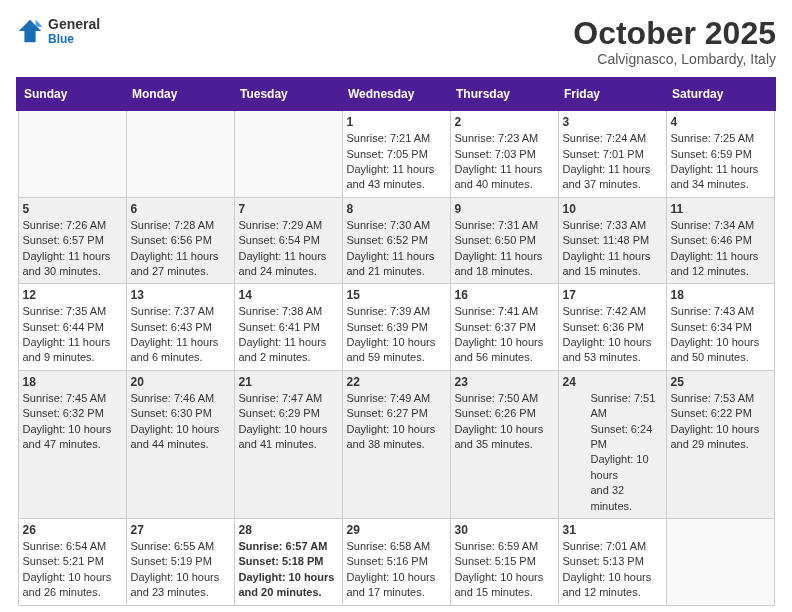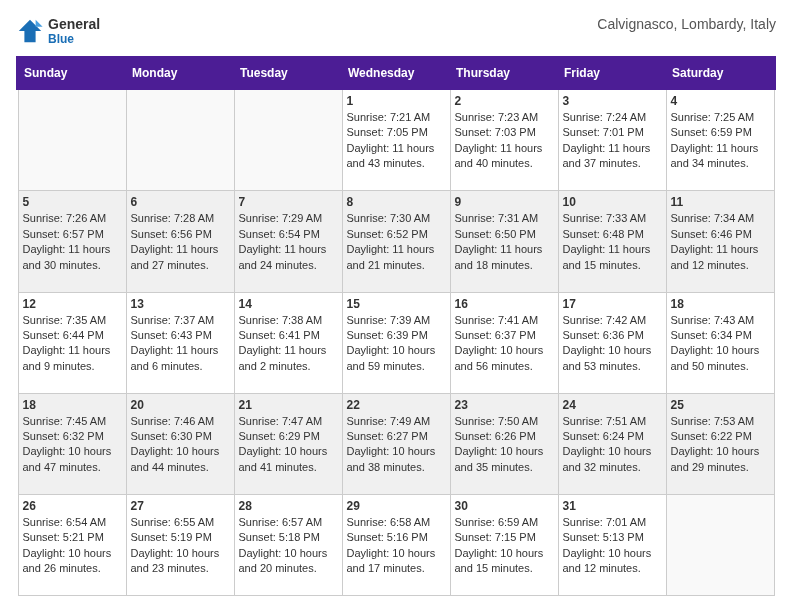--- a/index.html
+++ b/index.html
@@ -99,20 +99,21 @@
       <svg class="logo-icon" viewBox="0 0 40 40">
         <polygon points="20,4 36,20 28,20 28,36 12,36 12,20 4,20" fill="#1a6eb5"></polygon>
         <polygon points="28,4 38,14 28,14" fill="#4aa0e0"></polygon>
       </svg>
       <div>
         <div style="font-size:14px;font-weight:bold;color:#333;">General</div>
         <div style="font-size:12px;font-weight:bold;color:#1a6eb5;">Blue</div>
       </div>
     </div>
     <div class="title-block">
+      <div class="month-title">October 2025</div>
       <div class="location">Calvignasco, Lombardy, Italy</div>
     </div>
   </div>
 
   <table class="calendar">
     <thead>
       <tr>
       <th>Sunday</th>
           <th>Monday</th>
           <th>Tuesday</th>
@@ -188,21 +189,21 @@
           <td>
             <div class="day-number">9</div>
             <div class="day-info" style="white-space: pre-line;">Sunrise: 7:31 AM
 Sunset: 6:50 PM
 Daylight: 11 hours
 and 18 minutes.</div>
           </td>
           <td>
             <div class="day-number">10</div>
             <div class="day-info" style="white-space: pre-line;">Sunrise: 7:33 AM
-Sunset: 6:48 PM
+Sunset: 11:48 PM
 Daylight: 11 hours
 and 15 minutes.</div>
           </td>
           <td>
             <div class="day-number">11</div>
             <div class="day-info" style="white-space: pre-line;">Sunrise: 7:34 AM
 Sunset: 6:46 PM
 Daylight: 11 hours
 and 12 minutes.</div>
           </td>
@@ -289,21 +290,21 @@
           </td>
           <td>
             <div class="day-number">23</div>
             <div class="day-info" style="white-space: pre-line;">Sunrise: 7:50 AM
 Sunset: 6:26 PM
 Daylight: 10 hours
 and 35 minutes.</div>
           </td>
           <td>
             <div class="day-number">24</div>
-            <div class="day-info" style="white-space: pre-line;">Sunrise: 7:51 AM
+            <div class="day-info" style="white-space: pre-line; margin-left: 28px;">Sunrise: 7:51 AM
 Sunset: 6:24 PM
 Daylight: 10 hours
 and 32 minutes.</div>
           </td>
           <td>
             <div class="day-number">25</div>
             <div class="day-info" style="white-space: pre-line;">Sunrise: 7:53 AM
 Sunset: 6:22 PM
 Daylight: 10 hours
 and 29 minutes.</div>
@@ -319,36 +320,36 @@
           </td>
           <td>
             <div class="day-number">27</div>
             <div class="day-info" style="white-space: pre-line;">Sunrise: 6:55 AM
 Sunset: 5:19 PM
 Daylight: 10 hours
 and 23 minutes.</div>
           </td>
           <td>
             <div class="day-number">28</div>
-            <div class="day-info" style="white-space: pre-line;">Sunrise: 6:57 AM
+            <div class="day-info" style="white-space: pre-line; font-weight: bold;">Sunrise: 6:57 AM
 Sunset: 5:18 PM
 Daylight: 10 hours
 and 20 minutes.</div>
           </td>
           <td>
             <div class="day-number">29</div>
             <div class="day-info" style="white-space: pre-line;">Sunrise: 6:58 AM
 Sunset: 5:16 PM
 Daylight: 10 hours
 and 17 minutes.</div>
           </td>
           <td>
             <div class="day-number">30</div>
             <div class="day-info" style="white-space: pre-line;">Sunrise: 6:59 AM
-Sunset: 7:15 PM
+Sunset: 5:15 PM
 Daylight: 10 hours
 and 15 minutes.</div>
           </td>
           <td>
             <div class="day-number">31</div>
             <div class="day-info" style="white-space: pre-line;">Sunrise: 7:01 AM
 Sunset: 5:13 PM
 Daylight: 10 hours
 and 12 minutes.</div>
           </td>

